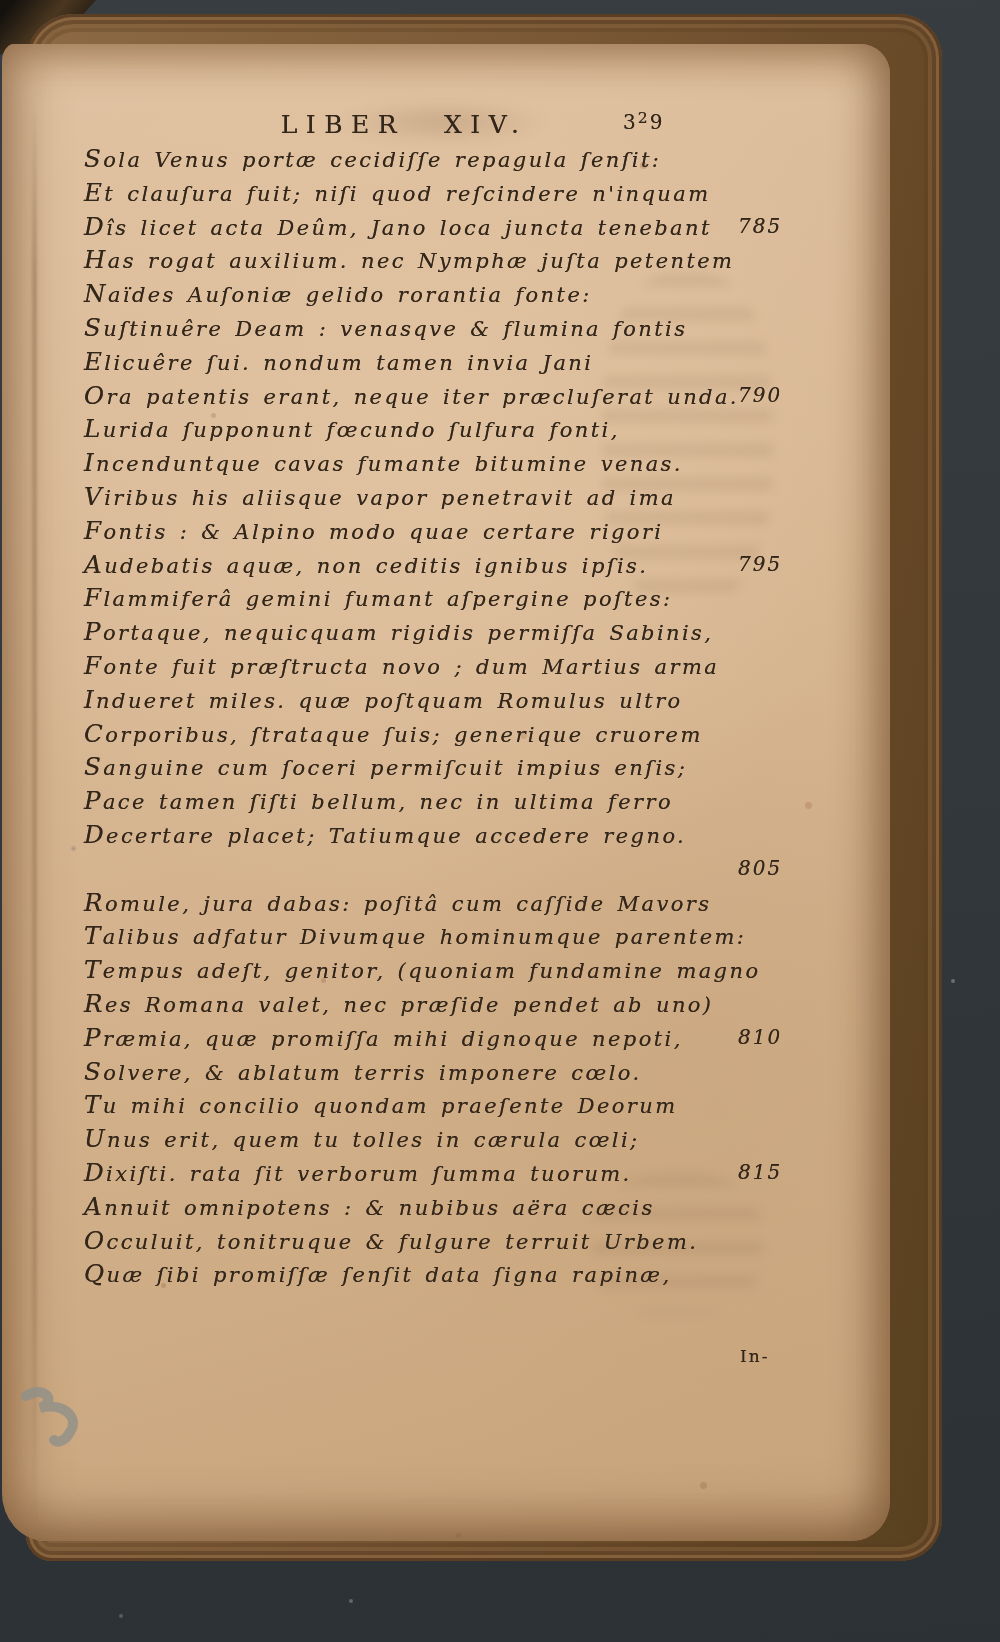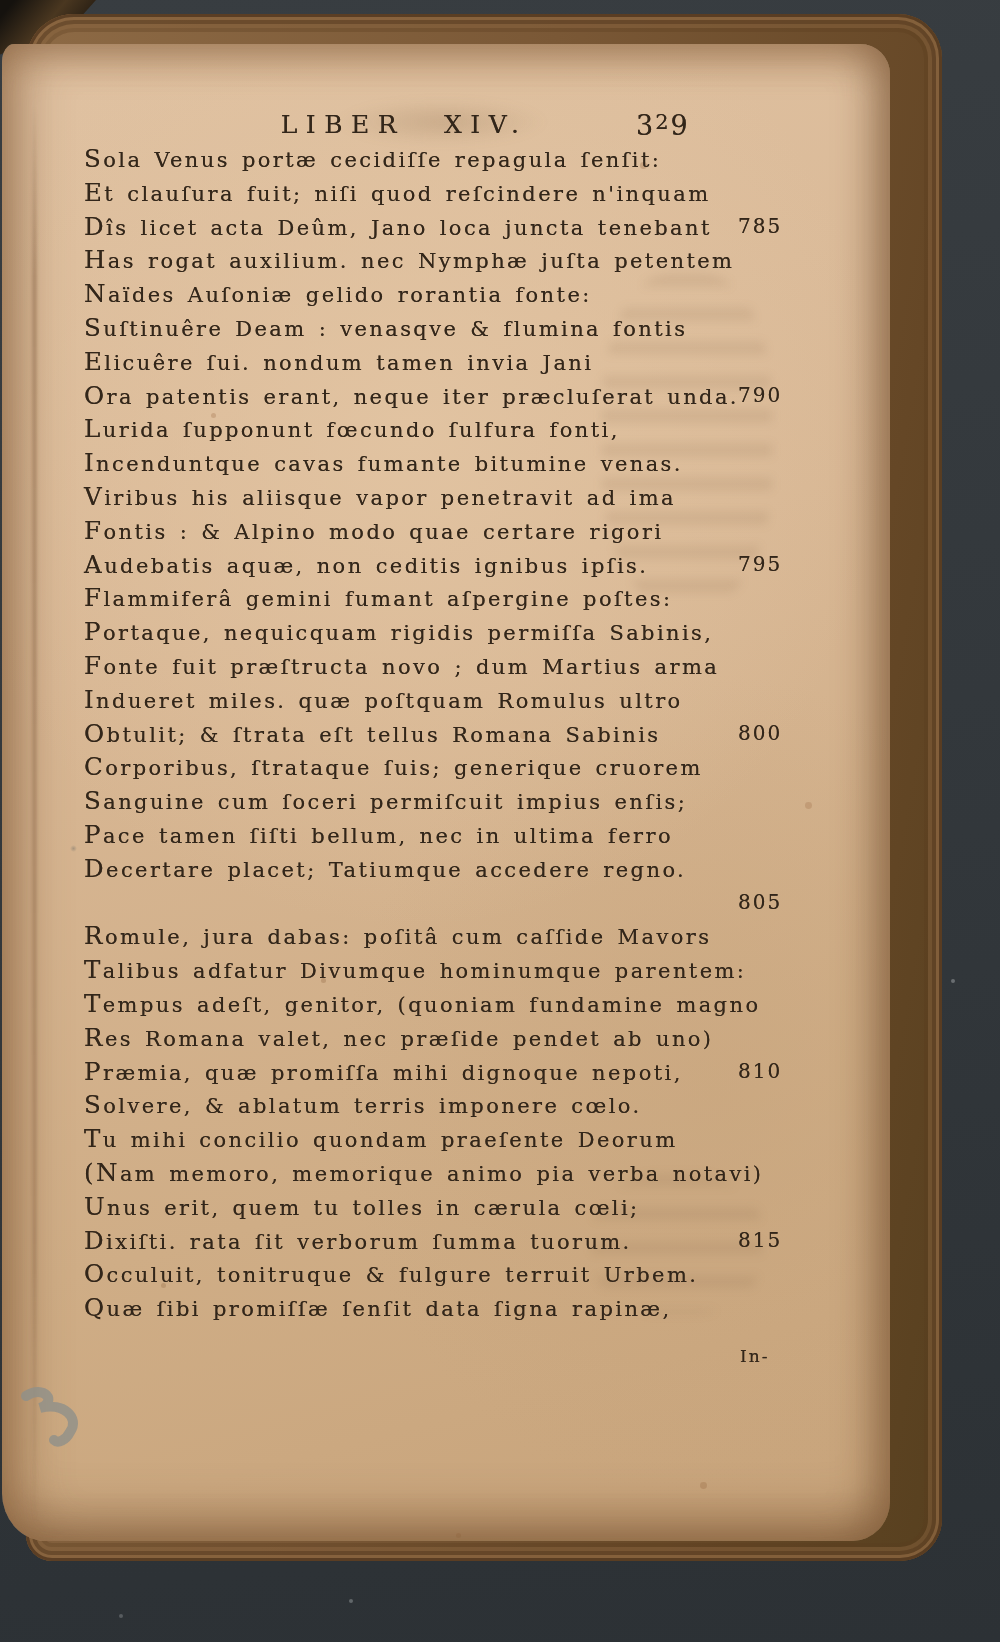--- a/index.html
+++ b/index.html
@@ -64,26 +64,26 @@
                700px 1440px 0 2px rgba(150,102,62,.30),
                455px 1490px 0 1px rgba(140,96,58,.28),
                160px 1240px 0 1px rgba(140,96,58,.28);}
   .speck{position:absolute;left:70px;top:845px;width:7px;height:7px;border-radius:50%;
     background:radial-gradient(circle,rgba(130,122,110,.55),rgba(130,122,110,0) 70%);}
   .smudge{position:absolute;left:18px;top:1382px;width:80px;height:78px;}
   
   .ink{color:#32261a;text-shadow:0 0 .6px rgba(48,32,18,.65);}
   .running-header{position:absolute;left:84px;top:110px;width:640px;height:34px;
     font-size:25px;letter-spacing:.34em;word-spacing:.9em;text-align:center;white-space:nowrap;}
-  .page-number{position:absolute;left:636px;top:110px;width:70px;height:34px;
-    font-size:27px;letter-spacing:2px;text-align:left;}
+  .page-number{position:absolute;left:623px;top:110px;width:70px;height:34px;
+    font-size:20px;letter-spacing:2px;text-align:left;}
   .page-number .pn-mid{position:relative;top:-6px;font-size:.78em;}
   .verse{position:absolute;left:84px;top:142px;width:700px;
     font-size:21px;letter-spacing:2.4px;word-spacing:3px;}
-  .line{position:relative;height:33.8px;line-height:33.8px;white-space:nowrap;}
+  .line{position:relative;height:33.8px;line-height:33.8px;white-space:nowrap;font-style:italic;}
   .line::first-letter{font-size:1.17em;}
   .line.indent{padding-left:38px;}
   .lnum{position:absolute;left:654px;top:0;letter-spacing:2px;font-size:20px;text-align:center;}
   .catchword{position:absolute;left:740px;top:1346px;font-size:17px;letter-spacing:2px;}
 </style>
 </head>
 <body>
 
 <div class="scan">
   <div class="dust"></div>
@@ -119,34 +119,33 @@
       <div class="line"><span>Ora patentis erant, neque iter præcluſerat unda.</span><span class="lnum">790</span></div>
       <div class="line"><span>Lurida ſupponunt fœcundo ſulfura fonti,</span></div>
       <div class="line"><span>Incenduntque cavas fumante bitumine venas.</span></div>
       <div class="line"><span>Viribus his aliisque vapor penetravit ad ima</span></div>
       <div class="line"><span>Fontis : &amp; Alpino modo quae certare rigori</span></div>
       <div class="line"><span>Audebatis aquæ, non ceditis ignibus ipſis.</span><span class="lnum">795</span></div>
       <div class="line"><span>Flammiferâ gemini fumant aſpergine poſtes:</span></div>
       <div class="line"><span>Portaque, nequicquam rigidis permiſſa Sabinis,</span></div>
       <div class="line"><span>Fonte fuit præſtructa novo ; dum Martius arma</span></div>
       <div class="line"><span>Indueret miles. quæ poſtquam Romulus ultro</span></div>
-      <div class="line"><span>Obtulit; &amp; ſtrata eſt tellus Romana Sabinis</span><span class="lnum">800</span></div>
       <div class="line"><span>Corporibus, ſtrataque ſuis; generique cruorem</span></div>
       <div class="line"><span>Sanguine cum ſoceri permiſcuit impius enſis;</span></div>
       <div class="line"><span>Pace tamen ſiſti bellum, nec in ultima ferro</span></div>
       <div class="line"><span>Decertare placet; Tatiumque accedere regno.</span></div>
       <div class="line indent"><span class="lnum">805</span></div>
       <div class="line"><span>Romule, jura dabas: poſitâ cum caſſide Mavors</span></div>
       <div class="line"><span>Talibus adfatur Divumque hominumque parentem:</span></div>
       <div class="line"><span>Tempus adeſt, genitor, (quoniam fundamine magno</span></div>
       <div class="line"><span>Res Romana valet, nec præſide pendet ab uno)</span></div>
       <div class="line"><span>Præmia, quæ promiſſa mihi dignoque nepoti,</span><span class="lnum">810</span></div>
       <div class="line"><span>Solvere, &amp; ablatum terris imponere cœlo.</span></div>
       <div class="line"><span>Tu mihi concilio quondam praeſente Deorum</span></div>
-      <div class="line"><span>(Nam memoro, memorique animo pia verba notavi)</span></div>
       <div class="line"><span>Unus erit, quem tu tolles in cærula cœli;</span></div>
       <div class="line"><span>Dixiſti. rata ſit verborum ſumma tuorum.</span><span class="lnum">815</span></div>
+      <div class="line"><span>Annuit omnipotens : &amp; nubibus aëra cæcis</span></div>
       <div class="line"><span>Occuluit, tonitruque &amp; fulgure terruit Urbem.</span></div>
       <div class="line"><span>Quæ ſibi promiſſæ ſenſit data ſigna rapinæ,</span></div>
     </div>
 
   <div class="catchword ink">In-</div>
 </div>
 
 </body></html>

